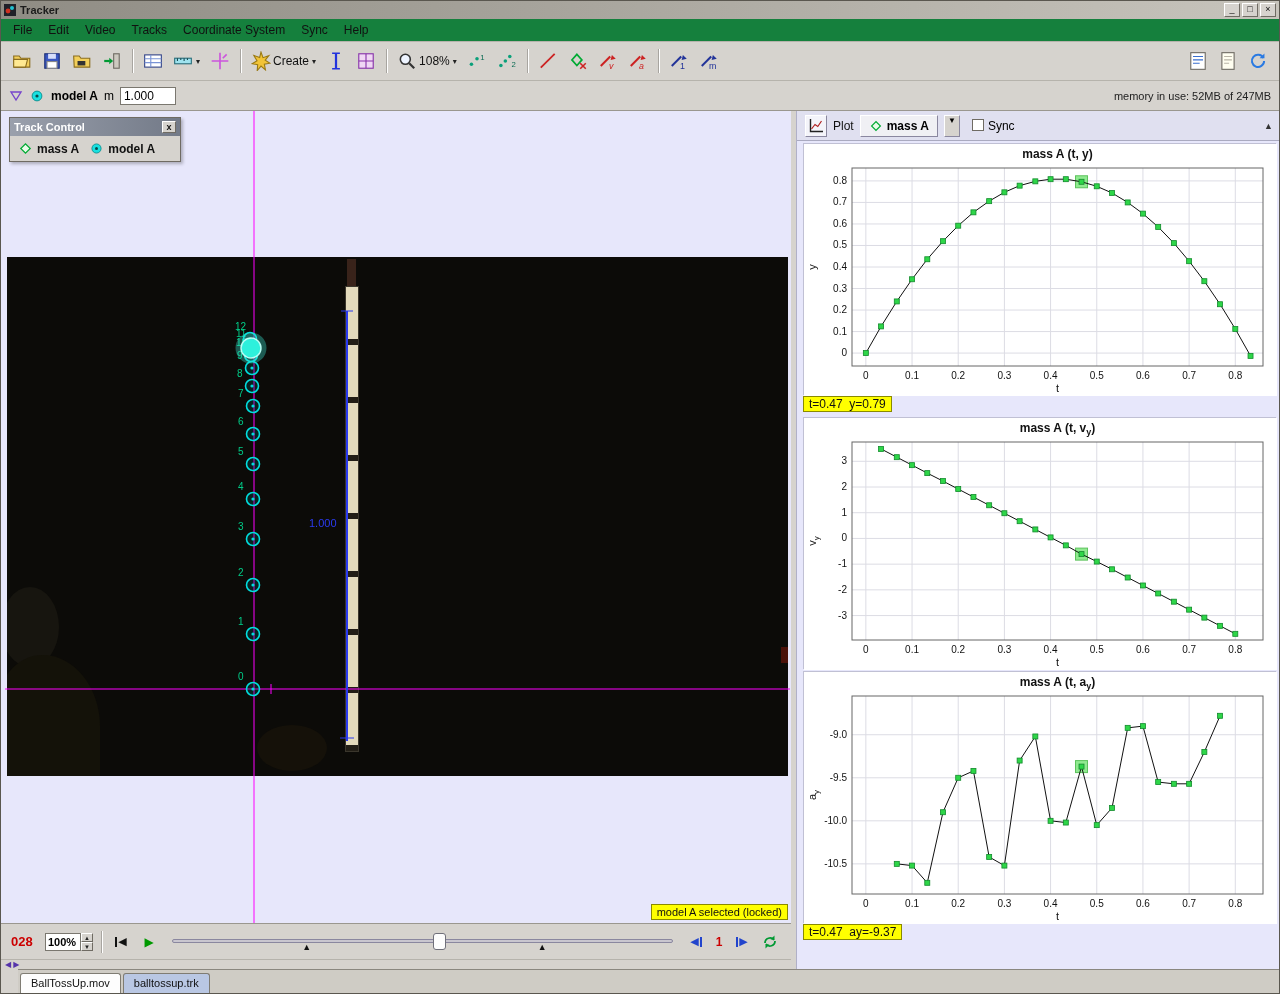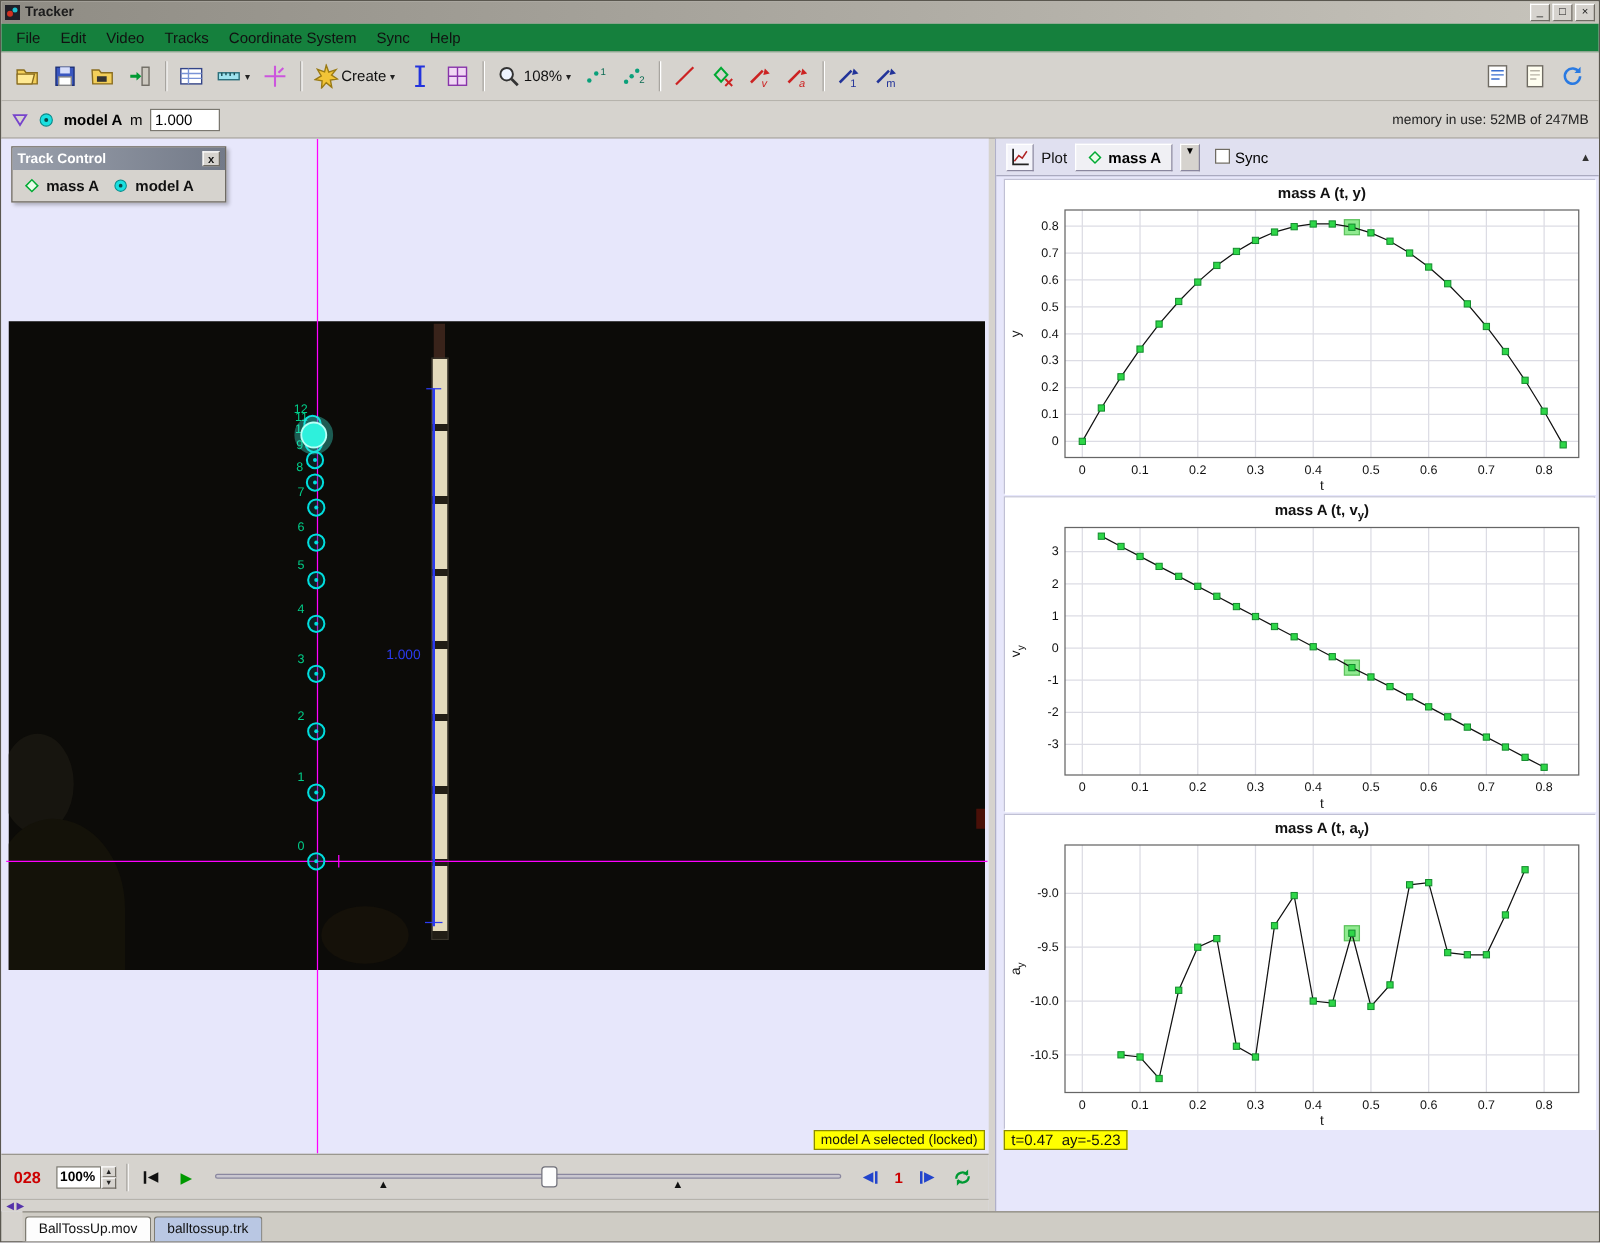--- a/index.html
+++ b/index.html
@@ -543,20 +543,21 @@
               <rect x="321.1932584269663" y="55.93478260869566" width="5" height="5" fill="#2ed648" stroke="#128a2c" stroke-width="0.8"></rect>
               <rect x="336.4325842696629" y="67.12608695652173" width="5" height="5" fill="#2ed648" stroke="#128a2c" stroke-width="0.8"></rect>
               <rect x="351.67191011235957" y="80.4695652173913" width="5" height="5" fill="#2ed648" stroke="#128a2c" stroke-width="0.8"></rect>
               <rect x="367.3730337078652" y="96.6108695652174" width="5" height="5" fill="#2ed648" stroke="#128a2c" stroke-width="0.8"></rect>
               <rect x="382.6123595505618" y="114.68913043478263" width="5" height="5" fill="#2ed648" stroke="#128a2c" stroke-width="0.8"></rect>
               <rect x="397.85168539325844" y="134.70434782608697" width="5" height="5" fill="#2ed648" stroke="#128a2c" stroke-width="0.8"></rect>
               <rect x="413.55280898876407" y="157.7326086956522" width="5" height="5" fill="#2ed648" stroke="#128a2c" stroke-width="0.8"></rect>
               <rect x="428.7921348314607" y="182.4826086956522" width="5" height="5" fill="#2ed648" stroke="#128a2c" stroke-width="0.8"></rect>
               <rect x="444.0314606741573" y="209.38478260869564" width="5" height="5" fill="#2ed648" stroke="#128a2c" stroke-width="0.8"></rect>
             </svg></div>
+          <div class="readout-row"><span class="readout">t=0.47  y=0.79</span></div>
           <div class="plot-card"><svg width="473" height="252">
               <rect x="0" y="0" width="473" height="252" fill="#ffffff"></rect>
               <line x1="61.853932584269664" y1="24" x2="61.853932584269664" y2="222" stroke="#dcdce4"></line>
               <line x1="108.03370786516854" y1="24" x2="108.03370786516854" y2="222" stroke="#dcdce4"></line>
               <line x1="154.2134831460674" y1="24" x2="154.2134831460674" y2="222" stroke="#dcdce4"></line>
               <line x1="200.39325842696627" y1="24" x2="200.39325842696627" y2="222" stroke="#dcdce4"></line>
               <line x1="246.5730337078652" y1="24" x2="246.5730337078652" y2="222" stroke="#dcdce4"></line>
               <line x1="292.75280898876406" y1="24" x2="292.75280898876406" y2="222" stroke="#dcdce4"></line>
               <line x1="338.9325842696629" y1="24" x2="338.9325842696629" y2="222" stroke="#dcdce4"></line>
               <line x1="385.1123595505618" y1="24" x2="385.1123595505618" y2="222" stroke="#dcdce4"></line>
@@ -665,21 +666,21 @@
               <rect x="290.25280898876406" y="150.63043478260877" width="5" height="5" fill="#2ed648" stroke="#128a2c" stroke-width="0.8"></rect>
               <rect x="305.4921348314607" y="133.41304347826085" width="5" height="5" fill="#2ed648" stroke="#128a2c" stroke-width="0.8"></rect>
               <rect x="321.1932584269663" y="53.35217391304343" width="5" height="5" fill="#2ed648" stroke="#128a2c" stroke-width="0.8"></rect>
               <rect x="336.4325842696629" y="51.63043478260868" width="5" height="5" fill="#2ed648" stroke="#128a2c" stroke-width="0.8"></rect>
               <rect x="351.67191011235957" y="107.58695652173917" width="5" height="5" fill="#2ed648" stroke="#128a2c" stroke-width="0.8"></rect>
               <rect x="367.3730337078652" y="109.30869565217391" width="5" height="5" fill="#2ed648" stroke="#128a2c" stroke-width="0.8"></rect>
               <rect x="382.6123595505618" y="109.30869565217391" width="5" height="5" fill="#2ed648" stroke="#128a2c" stroke-width="0.8"></rect>
               <rect x="397.85168539325844" y="77.45652173913035" width="5" height="5" fill="#2ed648" stroke="#128a2c" stroke-width="0.8"></rect>
               <rect x="413.55280898876407" y="41.2999999999999" width="5" height="5" fill="#2ed648" stroke="#128a2c" stroke-width="0.8"></rect>
             </svg></div>
-          <div class="readout-row"><span class="readout">t=0.47  ay=-5.23</span></div>
+          <div class="readout-row"><span class="readout">t=0.47  ay=-9.37</span></div>
         </div>
     </div>
   </div>
 
   <div class="tabbar">
       <div class="tab active">BallTossUp.mov</div>
       <div class="tab inactive">balltossup.trk</div>
     </div>
 
 </div>

